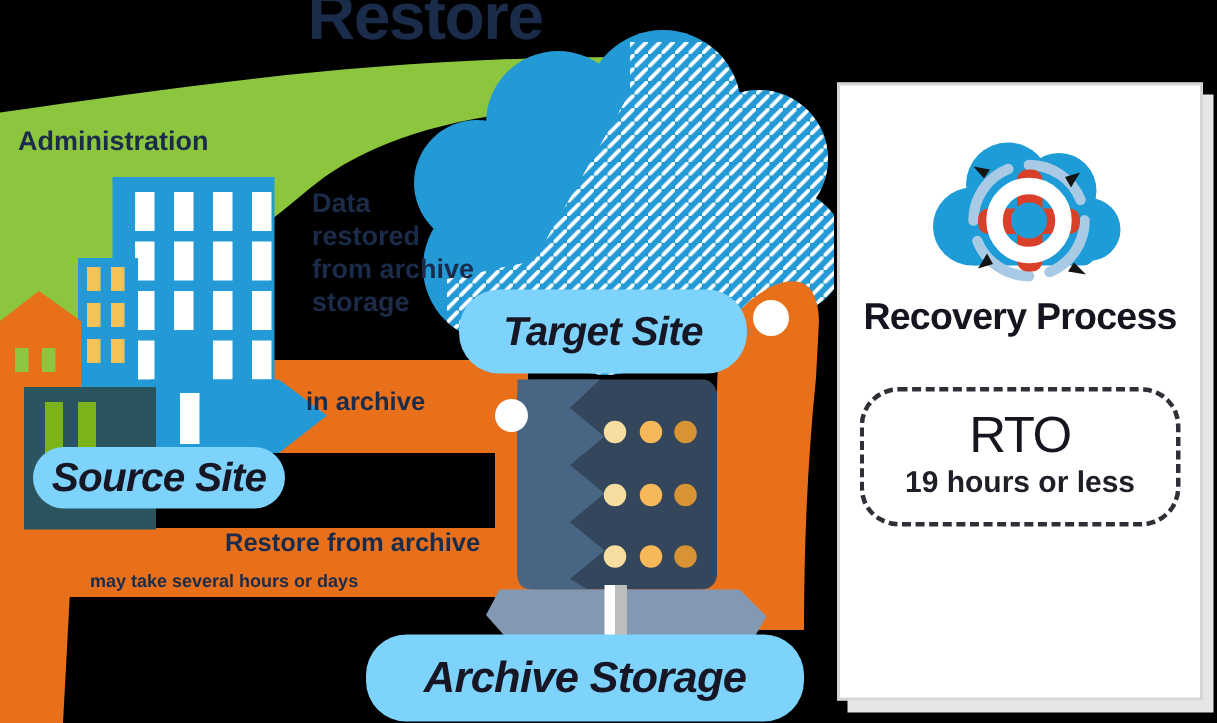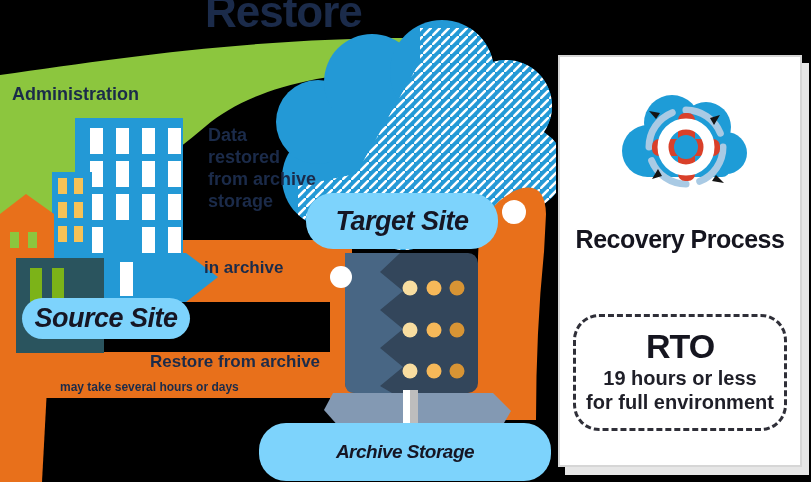--- a/index.html
+++ b/index.html
@@ -4,41 +4,41 @@
 <style>
   html,body{margin:0;padding:0;background:#000;}
   #canvas{position:relative;width:811px;height:482px;background:#000;overflow:hidden;
           font-family:"Liberation Sans","DejaVu Sans",sans-serif;}
   #scene{position:absolute;left:0;top:0;}
   
   .pill{position:absolute;background:#7dd3fc;border-radius:27px;display:flex;align-items:center;
         justify-content:center;font-weight:800;color:#161624;letter-spacing:-0.5px;font-style:italic;}
   #pill-source{left:22px;top:298px;width:168px;height:41px;font-size:27px;}
   #pill-target{left:306px;top:193px;width:192px;height:56px;font-size:27px;}
-  #pill-archive{left:259px;top:423px;width:292px;height:58px;font-size:19px;}
+  #pill-archive{left:244px;top:423px;width:292px;height:58px;font-size:29px;}
   
   .note{position:absolute;color:#1b2b4a;font-weight:700;line-height:1.18;}
   #note-title{left:205px;top:-14px;font-size:44px;letter-spacing:-1px;}
   #note-green{left:12px;top:84px;font-size:18px;}
   #note-middle{left:208px;top:124px;font-size:18px;line-height:22px;}
   #note-source{left:204px;top:257px;font-size:17px;line-height:21px;}
   #note-bottom1{left:150px;top:352px;font-size:17px;}
   #note-bottom2{left:60px;top:380px;font-size:12px;}
   
   #card{position:absolute;left:558px;top:55px;width:244px;height:412px;background:#fff;
         border:2px solid #d6d6d6;box-shadow:7px 8px 0 #e6e6e6;box-sizing:border-box;
-        display:flex;flex-direction:column;align-items:center;gap:28px;}
+        display:flex;flex-direction:column;align-items:center;}
   #card-title{font-size:25px;font-weight:800;color:#15151f;margin:2px 0 10px 0;letter-spacing:-0.5px;}
   .bullets{width:206px;}
   .bullet{display:flex;margin-bottom:12px;}
   .bullet .sq{flex:0 0 13px;width:13px;height:13px;background:#7cb318;margin:4px 10px 0 0;}
   .bullet .bt{font-size:17.5px;font-weight:700;color:#1f1f28;line-height:21px;}
   #rto-box{margin-top:22px;width:196px;border:3px dashed #2f2f38;border-radius:26px;
            padding:10px 6px 14px 6px;text-align:center;}
-  #rto-head{font-size:34px;font-weight:700;color:#15151f;letter-spacing:-1px;}
+  #rto-head{font-size:34px;font-weight:400;color:#15151f;letter-spacing:-1px;}
   .rto-line{font-size:20px;font-weight:700;color:#1f1f28;line-height:24px;}
 </style>
 </head>
 <body>
 
 <div id="canvas">
 
   <svg id="scene" width="556" height="482" viewBox="0 0 556 482">
     <defs>
       <pattern id="hatch" width="9" height="9" patternUnits="userSpaceOnUse">
@@ -191,17 +191,16 @@
         <rect x="78" y="40" width="17" height="68" rx="7" fill="#d9402a"></rect>
         <rect x="52" y="66" width="68" height="17" ry="7" fill="#d9402a"></rect>
         <circle cx="86" cy="74" r="23" fill="none" stroke="#fff" stroke-width="11"></circle>
         <circle cx="86" cy="74" r="12" fill="#1e9cd7"></circle>
       </g>
     </svg>
     <div id="card-title">Recovery Process</div>
     <div id="rto-box">
       <div id="rto-head">RTO</div>
       <div class="rto-line">19 hours or less</div>
-      <div class="rto-line">for full environment</div>
     </div>
   </div>
 
 </div>
 
 </body></html>

